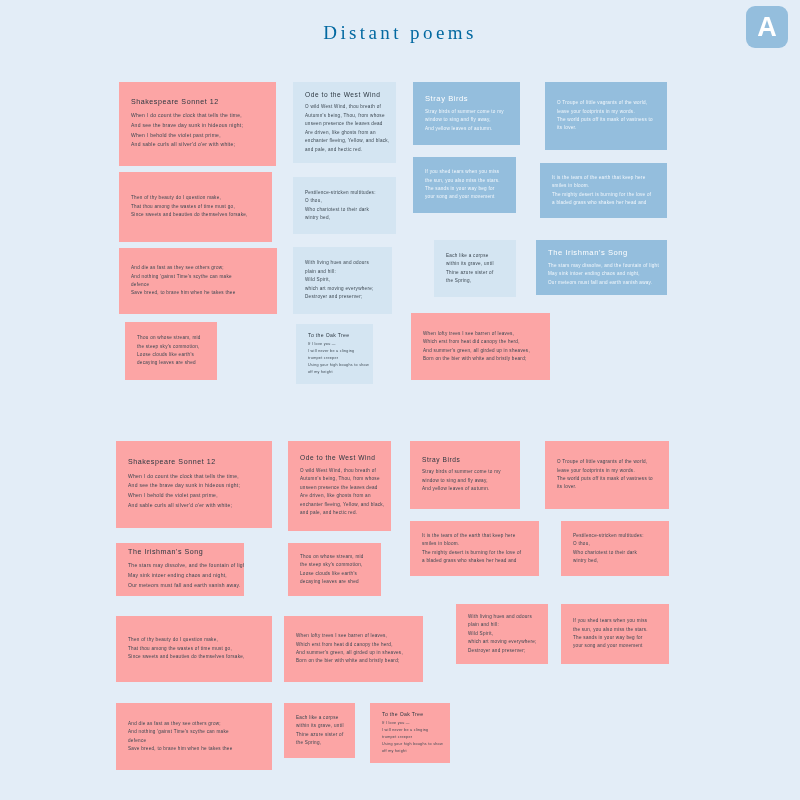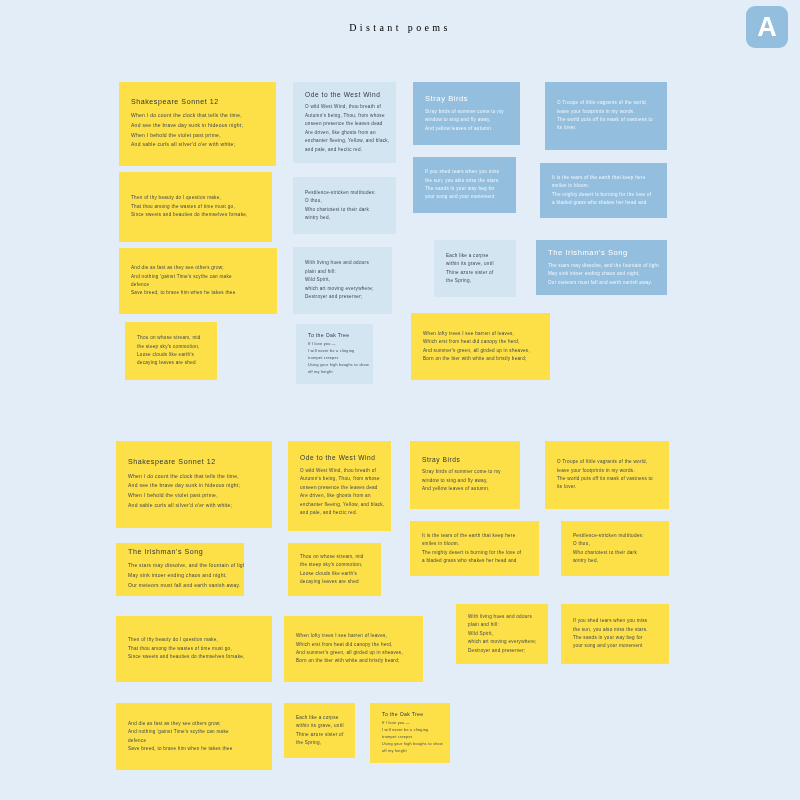--- a/index.html
+++ b/index.html
@@ -16,23 +16,23 @@
     width: 800px;
     height: 800px;
     background: #e3edf7;
   }
   #page-title {
     position: absolute;
     left: 0; right: 0;
     top: 22px;
     text-align: center;
     font-family: "Liberation Serif", serif;
-    font-size: 10px;
+    font-size: 19px;
     letter-spacing: 3.4px;
-    color: #000000;
+    color: #0369a1;
     font-weight: 400;
   }
   #badge {
     position: absolute;
     right: 12px;
     top: 6px;
     width: 42px;
     height: 42px;
     border-radius: 9px;
     background: #94bedd;
@@ -46,21 +46,21 @@
   }
   .card {
     position: absolute;
     box-sizing: border-box;
     overflow: hidden;
     display: flex;
     flex-direction: column;
     justify-content: center;
   }
   .card.white {
-    background: #fde047;
+    background: #fca5a5;
   }
   .card.blue {
     background: #94bedd;
   }
   .card.paleblue {
     background: #d4e5f2;
   }
   .card-inner {
     padding: 0 12px;
   }

